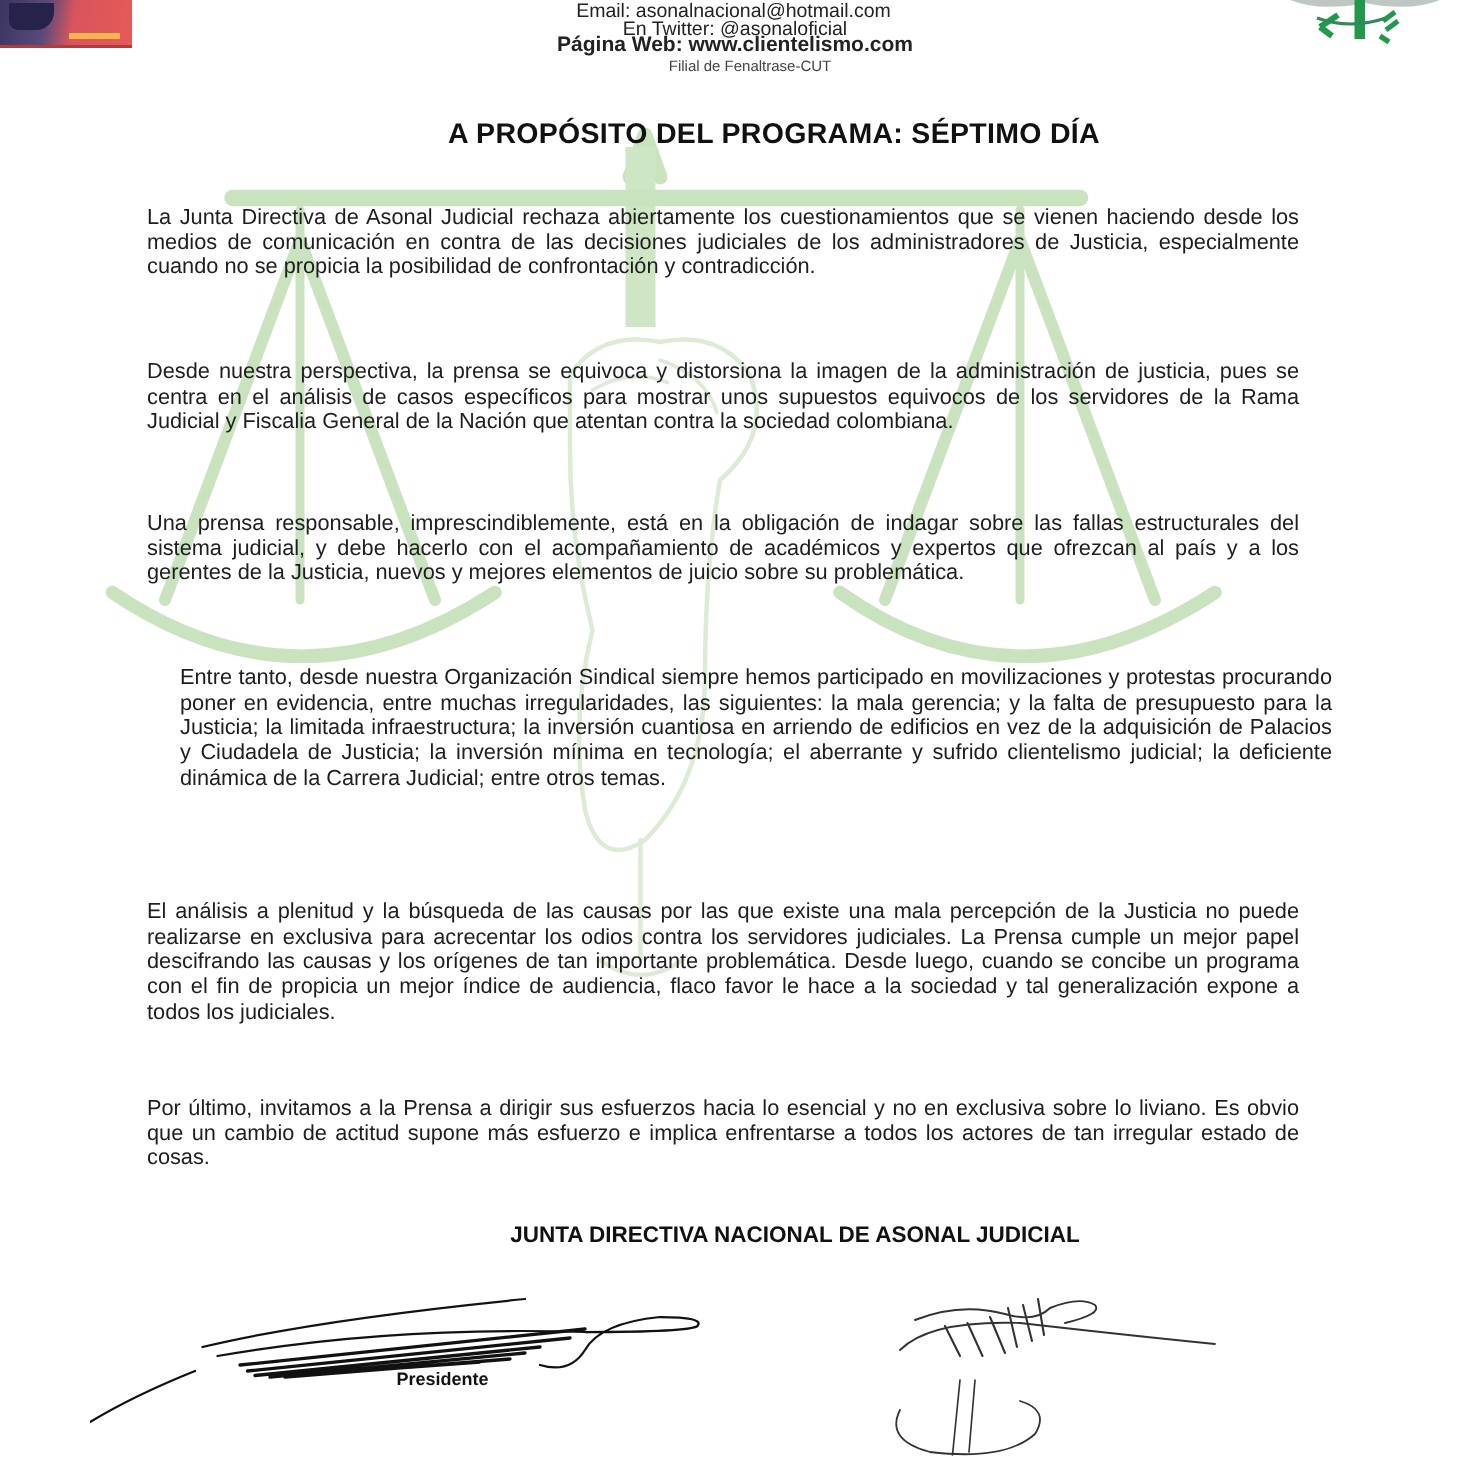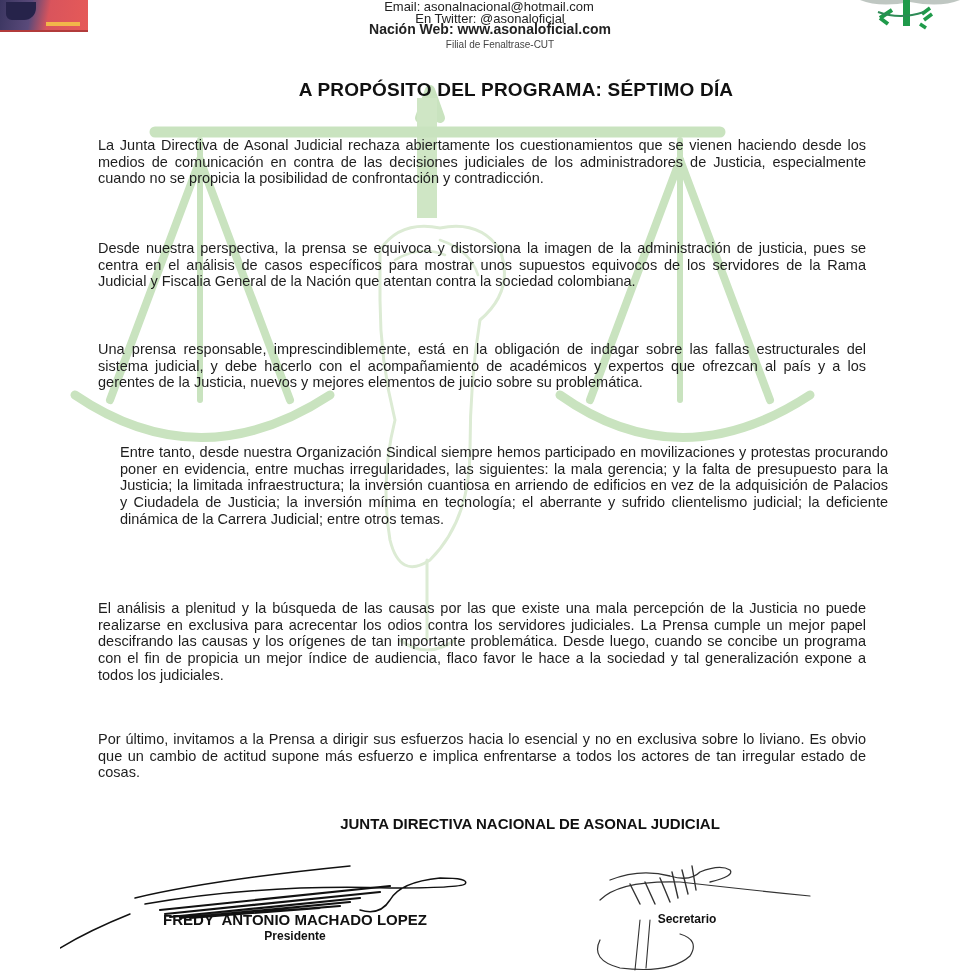--- a/index.html
+++ b/index.html
@@ -168,21 +168,21 @@
   <path d="M20 0 Q40 8 70 2 Q100 8 120 0" fill="#7f8f86" stroke="none" opacity="0.5"></path>
   <rect x="63" y="0" width="7" height="26" fill="#1f9a4a"></rect>
   <path d="M40 18 L52 10 M40 18 L48 24" stroke="#1f9a4a" stroke-width="4" fill="none"></path>
   <path d="M82 14 L90 8 M84 20 L92 14 M80 24 L86 28" stroke="#1f9a4a" stroke-width="3.5" fill="none"></path>
   <path d="M38 12 Q60 20 84 12" stroke="#2e8b57" stroke-width="2" fill="none"></path>
 </svg>
 
 <div class="header">
   <div class="line email">Email: asonalnacional@hotmail.com</div>
   <div class="line twitter">En Twitter: @asonaloficial</div>
-  <div class="line web">Nación Web: www.asonaloficial.com</div>
+  <div class="line web">Página Web: www.clientelismo.com</div>
   <div class="line filial">Filial de Fenaltrase-CUT</div>
 </div>
 
 <div class="title">A PROPÓSITO DEL PROGRAMA: SÉPTIMO DÍA</div>
 
 <div class="para p1">La Junta Directiva de Asonal Judicial rechaza abiertamente los cuestionamientos que se vienen haciendo desde los medios de comunicación en contra de las decisiones judiciales de los administradores de Justicia, especialmente cuando no se propicia la posibilidad de confrontación y contradicción.</div>
 <div class="para p2">Desde nuestra perspectiva, la prensa se equivoca y distorsiona la imagen de la administración de justicia, pues se centra en el análisis de casos específicos para mostrar unos supuestos equivocos de los servidores de la Rama Judicial y Fiscalia General de la Nación que atentan contra la sociedad colombiana.</div>
 <div class="para p3">Una prensa responsable, imprescindiblemente, está en la obligación de indagar sobre las fallas estructurales del sistema judicial, y debe hacerlo con el acompañamiento de académicos y expertos que ofrezcan al país y a los gerentes de la Justicia, nuevos y mejores elementos de juicio sobre su problemática.</div>
 <div class="para p4">Entre tanto, desde nuestra Organización Sindical siempre hemos participado en movilizaciones y protestas procurando poner en evidencia, entre muchas irregularidades, las siguientes: la mala gerencia; y la falta de presupuesto para la Justicia; la limitada infraestructura; la inversión cuantiosa en arriendo de edificios en vez de la adquisición de Palacios y Ciudadela de Justicia; la inversión mínima en tecnología; el aberrante y sufrido clientelismo judicial; la deficiente dinámica de la Carrera Judicial; entre otros temas.</div>
 <div class="para p5">El análisis a plenitud y la búsqueda de las causas por las que existe una mala percepción de la Justicia no puede realizarse en exclusiva para acrecentar los odios contra los servidores judiciales. La Prensa cumple un mejor papel descifrando las causas y los orígenes de tan importante problemática. Desde luego, cuando se concibe un programa con el fin de propicia un mejor índice de audiencia,  flaco favor le hace a la sociedad y tal generalización expone a todos los judiciales.</div>
@@ -203,18 +203,16 @@
   <g fill="none" stroke="#333" stroke-linecap="round">
     <path d="M50 20 Q80 8 110 16 Q130 22 140 12 Q160 4 170 10 Q175 16 150 22" stroke-width="1.3"></path>
     <path d="M40 40 Q60 20 120 22 Q190 30 250 36" stroke-width="1.2"></path>
     <path d="M70 24 L80 44 M85 22 L95 44 M100 18 L110 42 M112 12 L118 38 M122 10 L128 34 M132 6 L136 30" stroke-width="1.4"></path>
     <path d="M40 80 Q30 100 60 108 Q110 114 130 96 Q140 80 120 74" stroke-width="1.2"></path>
     <path d="M80 60 L75 110 M90 60 L86 108" stroke-width="1.1"></path>
   </g>
 </svg>
 
 <div class="sig sig-left">
-  <div class="name">FREDY  ANTONIO MACHADO LOPEZ</div>
   <div class="role">Presidente</div>
 </div>
 <div class="sig sig-right">
-  <div class="role">Secretario</div>
 </div>
 
 </body></html>

